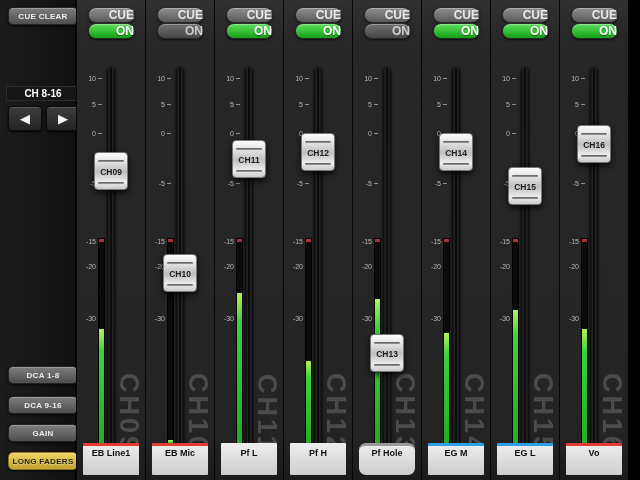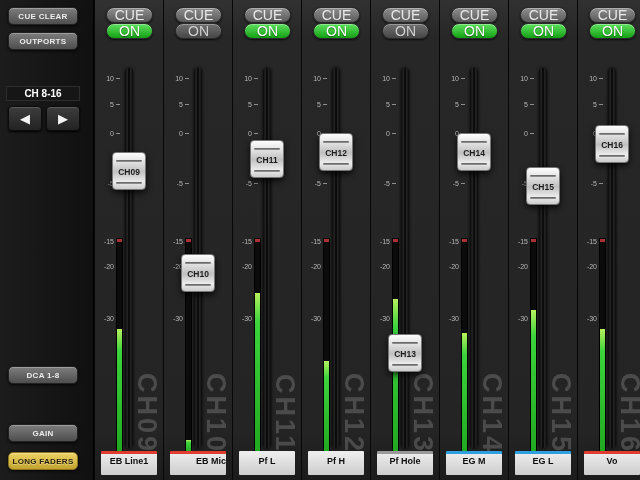--- a/index.html
+++ b/index.html
@@ -6,21 +6,21 @@
   html,body { margin:0; padding:0; }
   body {
     width:640px; height:480px; overflow:hidden;
     background:#000; font-family:"Liberation Sans", sans-serif;
     -webkit-font-smoothing:antialiased;
   }
   #app { display:flex; width:640px; height:480px; }
 
   
   aside {
-    width:94px; height:480px; flex:none; position:relative;
+    width:76px; height:480px; flex:none; position:relative;
     background:linear-gradient(90deg,#1c1c1c,#101010);
     border-right:1px solid #000;
   }
   .side-btn {
     position:absolute; left:8px; width:70px; height:18px;
     border-radius:5px; border:1px solid #222;
     background:linear-gradient(#7d7d7d,#4e4e4e);
     color:#ececec; font-size:8px; font-weight:bold; letter-spacing:.3px;
     text-align:center; line-height:17px; cursor:pointer;
     box-shadow:0 1px 3px rgba(0,0,0,.8), inset 0 1px 0 rgba(255,255,255,.25);
@@ -54,21 +54,21 @@
   
   main { flex:1; display:flex; }
   .strip {
     width:69px; height:480px; position:relative;
     background:linear-gradient(180deg,#313131,#272727 8%,#242424 90%,#1b1b1b);
     border-left:1px solid #070707;
   }
   .cue-btn, .on-btn {
     position:absolute; left:11px; width:47px; height:16px;
     border-radius:8px; border:1px solid #2a2a2a;
-    font-size:14px; font-weight:normal; text-align:center; line-height:15px;
+    font-size:12px; font-weight:bold; text-align:right; line-height:15px;
     cursor:pointer; box-shadow:inset 0 1px 0 rgba(255,255,255,.3), 0 1px 2px rgba(0,0,0,.7);
   }
   .cue-btn { top:7px; background:linear-gradient(#8e8e8e,#5a5a5a); color:#e8e8e8; }
   .on-btn  { top:23px; }
   .on-btn.on  { background:linear-gradient(#5fe05f,#14a014); color:#fff; text-shadow:0 1px 1px rgba(0,0,0,.45); }
   .on-btn.off { background:linear-gradient(#717171,#464646); color:#cfcfcf; }
 
   .fader { position:absolute; top:68px; left:0; right:0; height:380px; }
   .scale { position:absolute; inset:0; }
   .tick {
@@ -109,43 +109,43 @@
   .cap-label {
     position:absolute; top:14px; left:0; right:0; text-align:center;
     font-size:8.5px; font-weight:bold; color:#1d1d1d;
   }
   .watermark {
     position:absolute; right:1px; bottom:26px; z-index:1;
     writing-mode:vertical-rl; letter-spacing:3px;
     font-size:27px; font-weight:bold; color:rgba(150,150,150,.35);
   }
   .name {
-    position:absolute; bottom:5px; left:6px; right:6px; height:24px; z-index:6;
+    position:absolute; bottom:5px; left:6px; right:6px; height:32px; z-index:6;
     background:linear-gradient(#ebebeb,#cdcdcd);
     border-top:3px solid #888; border-radius:1px;
     color:#0e0e0e; font-size:9px; font-weight:bold; text-align:center; line-height:14px;
     cursor:pointer;
   }
 </style>
 </head>
 <body>
 
 <div id="app">
 
   <aside>
     <div class="side-btn" id="btn-cue-clear">CUE CLEAR</div>
-    <div class="side-btn" id="btn-outports">OUTPORTS</div>
     <div class="bank-label">CH 8-16</div>
     <div class="arrow-btn" id="btn-prev">
       <span>◀</span>
     </div>
     <div class="arrow-btn" id="btn-next">
       <span>▶</span>
     </div>
     <div class="side-btn" id="btn-dca18">DCA 1-8</div>
+    <div class="side-btn" id="btn-dca916">DCA 9-16</div>
     <div class="side-btn" id="btn-long-faders">LONG FADERS</div>
     <div class="side-btn" id="btn-gain">GAIN</div>
   </aside>
 
   <main id="strips">
       <section class="strip">
     <div class="cue-btn">CUE</div>
     <div class="on-btn on">ON</div>
     <div class="fader">
       <div class="scale">
@@ -189,21 +189,21 @@
       <div class="track"></div>
     </div>
     <div class="meter">
       <div class="meter-peak"></div>
       <div class="meter-fill" style="height: 6%;"></div>
     </div>
     <div class="cap" style="top: 254.2px;">
       <div class="cap-label">CH10</div>
     </div>
     <div class="watermark">CH10</div>
-    <div class="name" style="border-top-color: rgb(224, 60, 49); text-align: right;">EB Mic</div>
+    <div class="name" style="border-top-color: rgb(224, 60, 49);">EB Mic</div>
   </section>
       <section class="strip">
     <div class="cue-btn">CUE</div>
     <div class="on-btn on">ON</div>
     <div class="fader">
       <div class="scale">
             <span class="tick" style="top: calc(2.6% - 3px);">10</span>
             <span class="tick" style="top: calc(9.5% - 3px);">5</span>
             <span class="tick" style="top: calc(17.1% - 3px);">0</span>
             <span class="tick" style="top: calc(30.3% - 3px);">-5</span>
@@ -270,21 +270,21 @@
       <div class="track"></div>
     </div>
     <div class="meter">
       <div class="meter-peak"></div>
       <div class="meter-fill" style="height: 72%;"></div>
     </div>
     <div class="cap" style="top: 334px;">
       <div class="cap-label">CH13</div>
     </div>
     <div class="watermark">CH13</div>
-    <div class="name" style="border-top-color: rgb(154, 154, 154);">Pf Hole</div>
+    <div class="name" style="border-top-color: rgb(154, 154, 154); border-radius: 7px;">Pf Hole</div>
   </section>
       <section class="strip">
     <div class="cue-btn">CUE</div>
     <div class="on-btn on">ON</div>
     <div class="fader">
       <div class="scale">
             <span class="tick" style="top: calc(2.6% - 3px);">10</span>
             <span class="tick" style="top: calc(9.5% - 3px);">5</span>
             <span class="tick" style="top: calc(17.1% - 3px);">0</span>
             <span class="tick" style="top: calc(30.3% - 3px);">-5</span>

